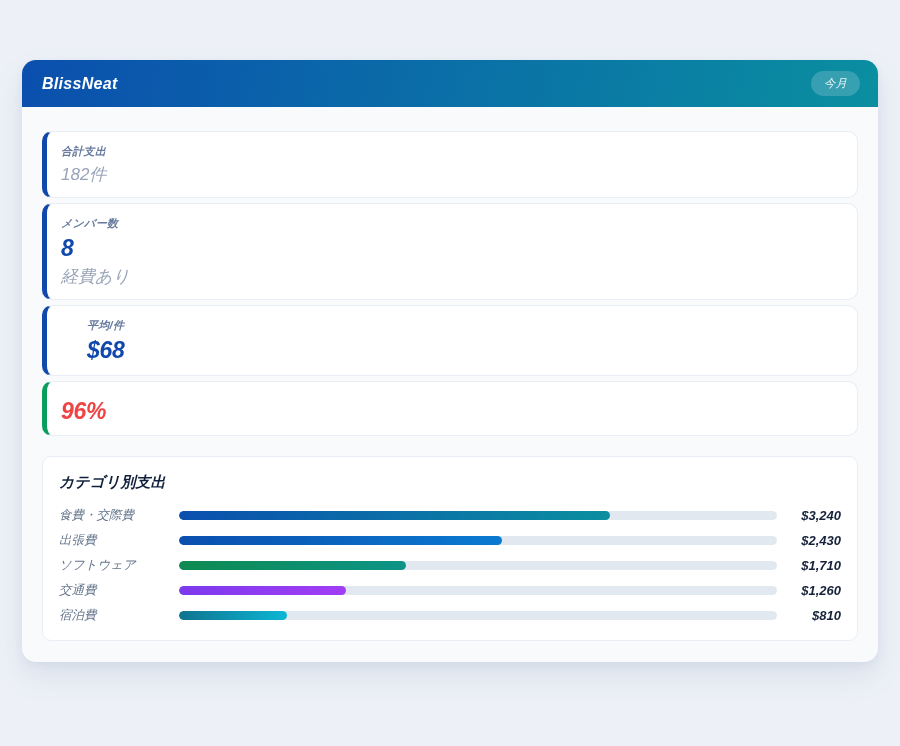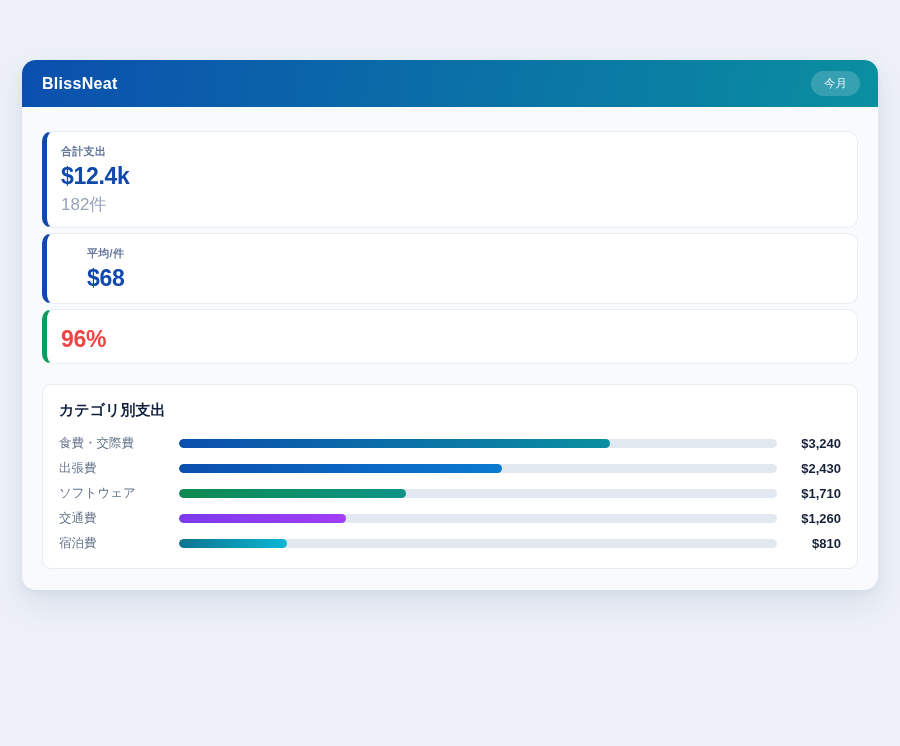--- a/index.html
+++ b/index.html
@@ -9,20 +9,21 @@
     font-family:"Liberation Sans","DejaVu Sans",sans-serif;
     overflow:hidden;
   }
   .panel {
     width:856px;
     margin:60px 22px 0 22px;
     background:#f8fafc;
     border-radius:14px;
     box-shadow:0 14px 30px rgba(50,80,140,0.10), 0 3px 8px rgba(50,80,140,0.06);
     overflow:hidden;
+    font-style:italic;
   }
   .header {
     height:47px;
     background:linear-gradient(100deg,#0b4fae 0%,#0a8fa0 100%);
     display:flex;
     align-items:center;
     justify-content:space-between;
     padding:0 18px 0 20px;
   }
   .app-title {
@@ -121,24 +122,28 @@
 
   <div class="header">
     <div class="app-title">BlissNeat</div>
     <div class="badge">今月</div>
   </div>
 
   <div class="content">
 
     <div class="stat-card" style="border-left-color: rgb(17, 72, 172);">
       <div class="stat-label">合計支出</div>
-      <div class="stat-value" style="color: rgb(17, 72, 172);">$12.4k</div>
       <div class="stat-sub">182件</div>
     </div>
 
+    <div class="stat-card" style="border-left-color: rgb(17, 72, 172);">
+      <div class="stat-label">メンバー数</div>
+      <div class="stat-value" style="color: rgb(17, 72, 172);">8</div>
+      <div class="stat-sub">経費あり</div>
+    </div>
 
     <div class="stat-card" style="border-left-color: rgb(17, 72, 172); padding-left: 40px;">
       <div class="stat-label">平均/件</div>
       <div class="stat-value" style="color: rgb(17, 72, 172);">$68</div>
     </div>
 
     <div class="stat-card" style="border-left-color: rgb(10, 158, 92);">
       <div class="stat-value" style="color: #ef4444;">96%</div>
     </div>
 

